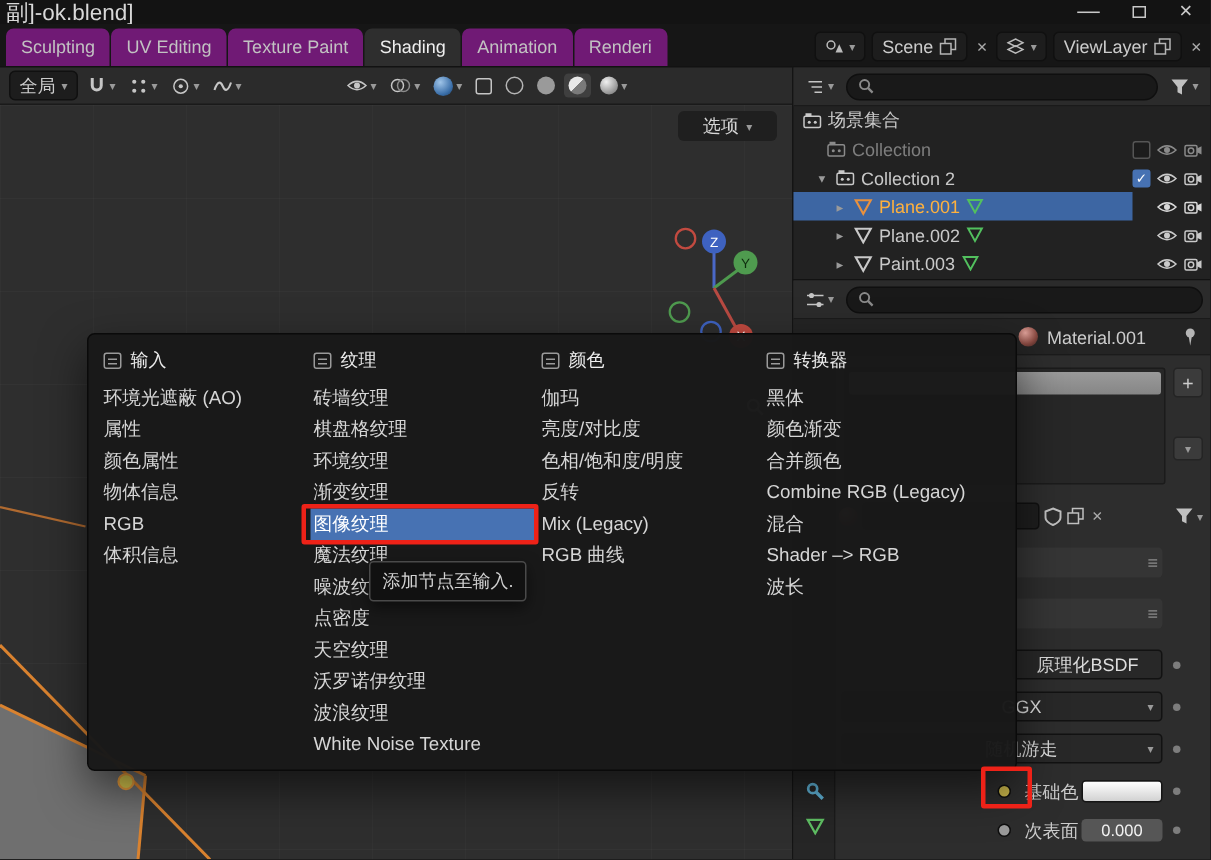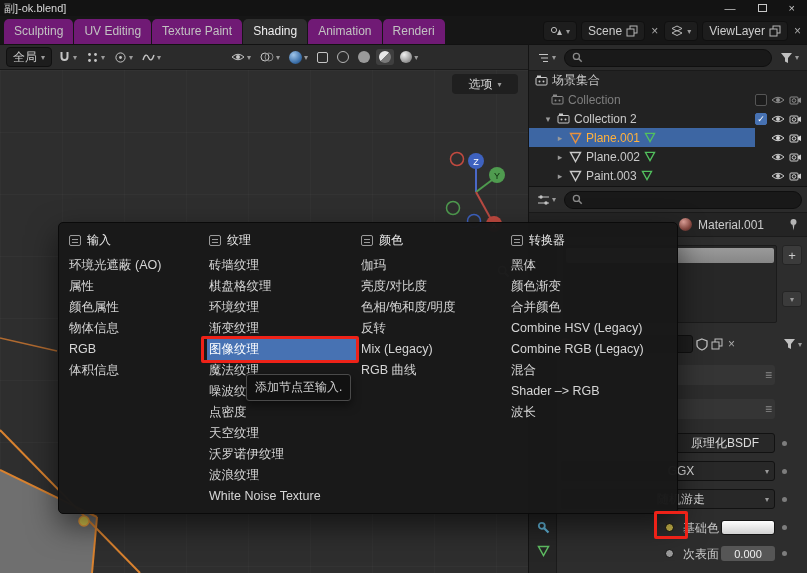--- a/index.html
+++ b/index.html
@@ -4,21 +4,21 @@
 <style>
   * { margin:0; padding:0; box-sizing:border-box; }
   html,body { background:#111; }
   #app { position:relative; width:807px; height:573px; overflow:hidden;
          font-family:"Liberation Sans", sans-serif; font-size:12px; color:#cccccc;
          background:#2c2c2c; user-select:none; }
   .abs { position:absolute; }
 
   
   .titlebar { left:0; top:0; width:807px; height:16px; background:#131313;
-              display:flex; align-items:center; font-size:11px; color:#d8d8d8; }
+              display:flex; align-items:center; font-size:15px; color:#d8d8d8; }
   .titlebar .title { padding-left:4px; white-space:nowrap; }
   .win-controls { margin-left:auto; display:flex; align-items:center; gap:22px; padding-right:12px; color:#c8c8c8; }
   .win-controls span { cursor:default; line-height:14px; }
   .maxbox { width:9px; height:8px; border:1px solid #c8c8c8; display:inline-block; }
 
   
   .tabbar { left:0; top:16px; width:807px; height:28px; background:#161616;
             display:flex; align-items:flex-end; padding:0 4px; }
   .tab { padding:5px 10px 6px; margin-right:1px; font-size:12px; color:#c2c2c2;
          background:#701a75; border-radius:5px 5px 0 0; white-space:nowrap; }
@@ -587,21 +587,20 @@
         <div class="mi">RGB 曲线</div>
     </div>
     <div class="mcol" style="left:450px;width:162px;">
       <div class="mh">
         <span class="caticon"></span>
         <span>转换器</span>
       </div>
       <div class="mi">黑体</div>
         <div class="mi">颜色渐变</div>
         <div class="mi">合并颜色</div>
-        <div class="mi">Combine HSV (Legacy)</div>
         <div class="mi">Combine RGB (Legacy)</div>
         <div class="mi">混合</div>
         <div class="mi">Shader –&gt; RGB</div>
         <div class="mi">波长</div>
     </div>
   </div>
 
   <div class="abs tooltip">
     <span>添加节点至输入.</span>
   </div>

